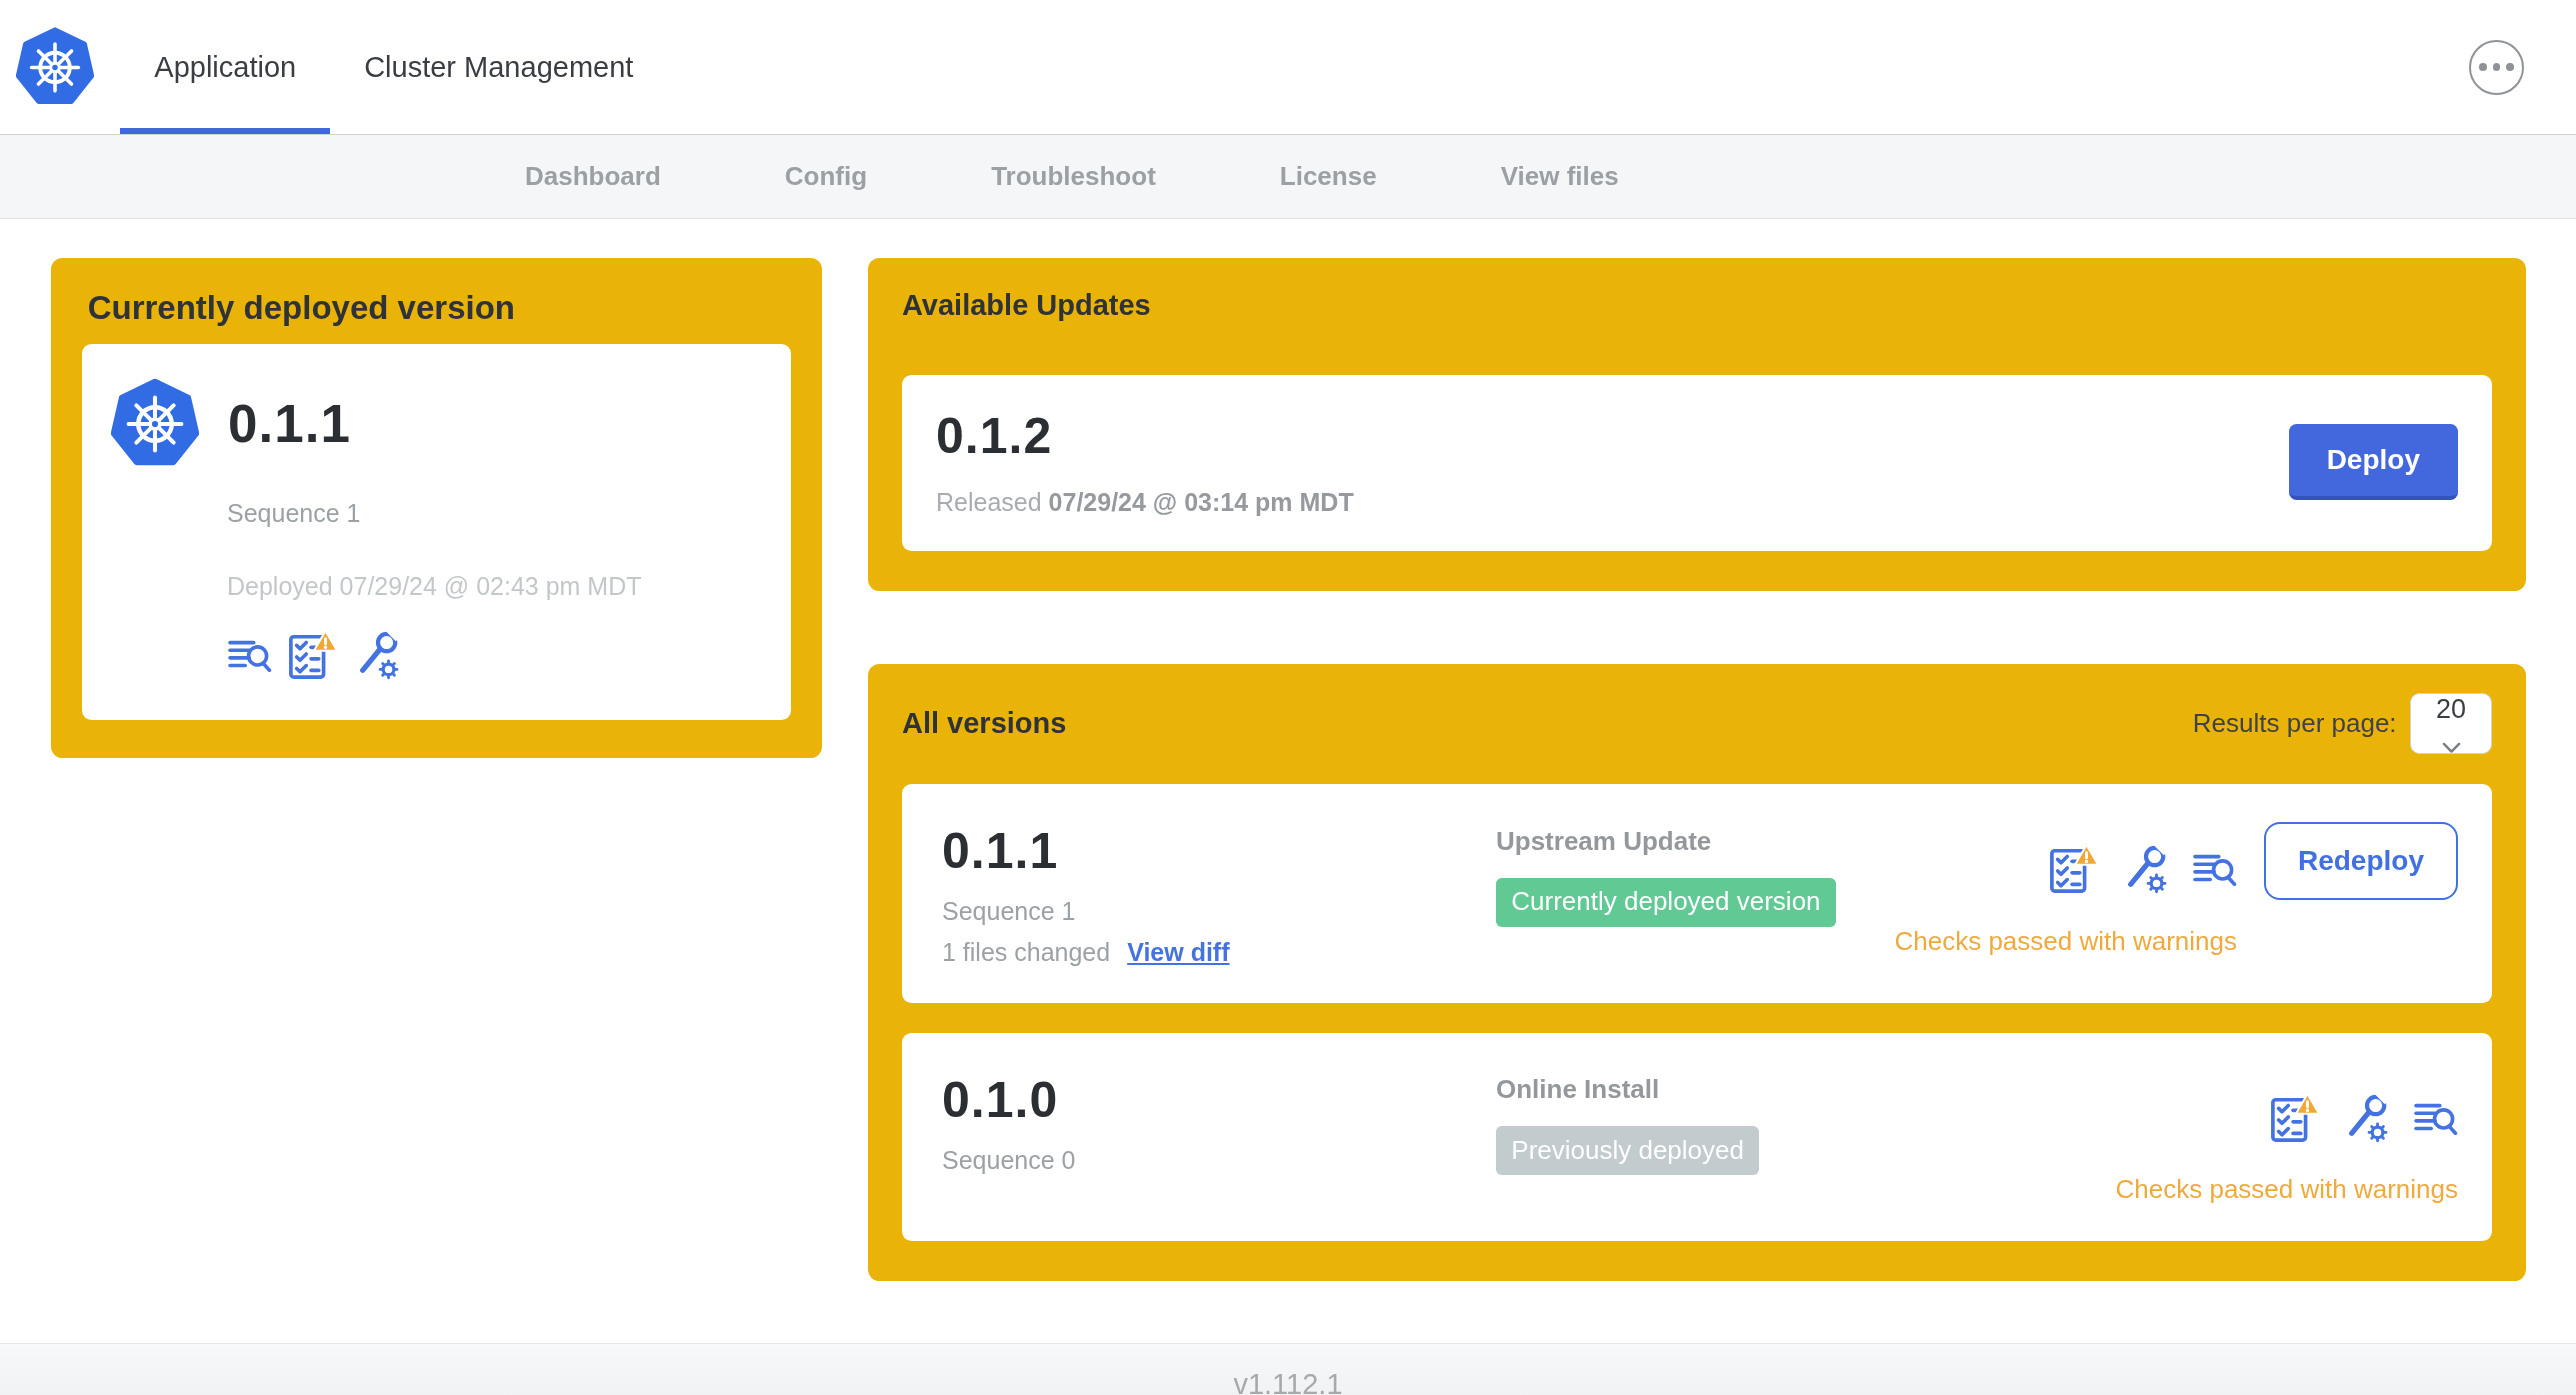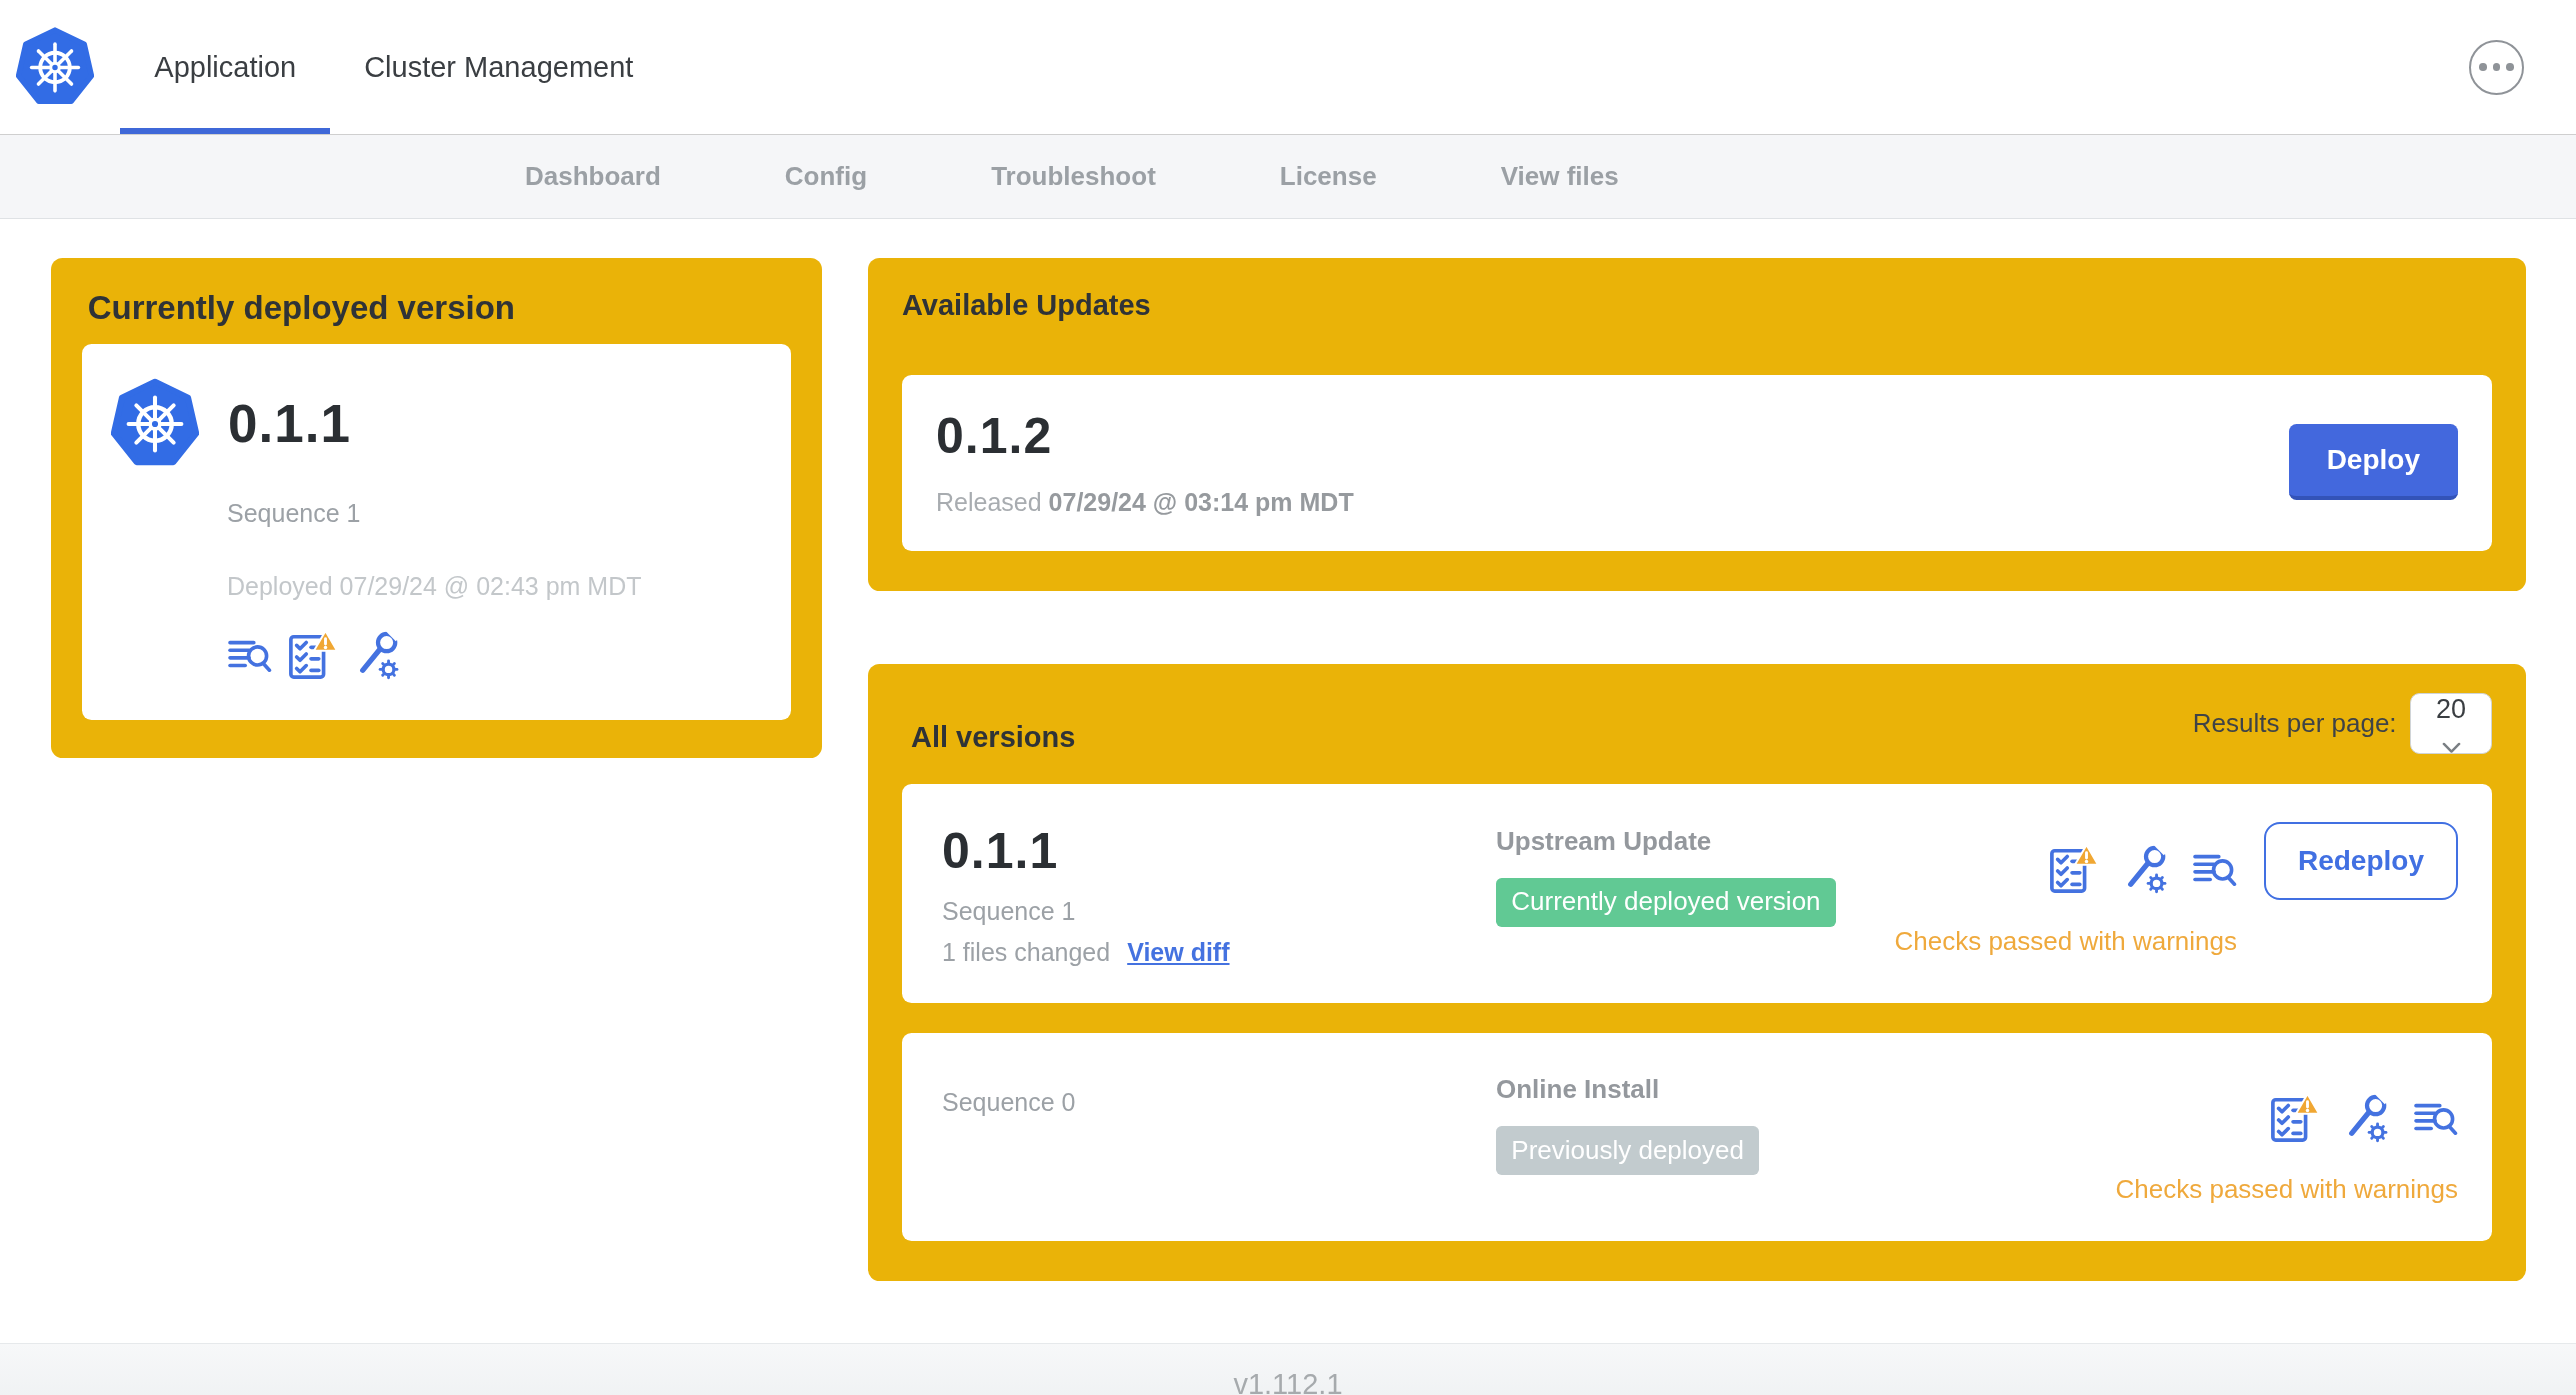--- a/index.html
+++ b/index.html
@@ -77,21 +77,21 @@
   .released { font-size:25px; color:#a8acb0; margin-top:23px; }
   .released b { color:#969a9e; font-weight:bold; }
   .deploy-btn {
     margin-left:auto; background:#4368dd; border:none; border-bottom:4.8px solid #3353b8;
     color:#fff; font-weight:bold; font-size:28px; font-family:inherit;
     padding:20px 38px; border-radius:7.6px;
   }
 
   
   .allv-panel { padding:29px 34px 40px; }
-  .allv-header { display:flex; align-items:flex-end;margin-left:9px; }
+  .allv-header { display:flex; align-items:center; }
   .rpp-group { margin-left:auto; display:flex; align-items:center; }
   .rpp-label { font-size:26px; color:#3f4347; margin-right:13.4px; }
   .rpp-select {
     width:82px; height:61px; background:#fff; border:1.9px solid #d0d4d7; border-radius:9.5px;
     display:flex; align-items:center; justify-content:space-between; padding:0 14.3px;
     font-size:27px; color:#3a3e42;flex-direction:column;
   }
   .version-row { margin-top:30px; padding:38px 34px 36px 40px; display:flex; align-items:flex-start; }
   .vcol1 { width:554px; flex-shrink:0; }
   .row-seq { font-size:25px; color:#9ca1a6; margin-top:17px; }
@@ -327,20 +327,21 @@
               </span>
             </div>
             <div class="status-text">Checks passed with warnings</div>
           </div>
           <button class="redeploy-btn clickable">Redeploy</button>
         </div>
       </div>
 
       <div class="white-card version-row">
         <div class="vcol1">
+          <div class="ver-num">0.1.0</div>
           <div class="row-seq">Sequence 0</div>
         </div>
         <div class="vcol2">
           <div class="source-label">Online Install</div>
           <div class="badge" style="background: rgb(194, 203, 206);">Previously deployed</div>
         </div>
         <div class="vcol3" style="margin-left:auto;">
           <div class="icons-status">
             <div class="row-icons">
               <span class="icon clickable">

